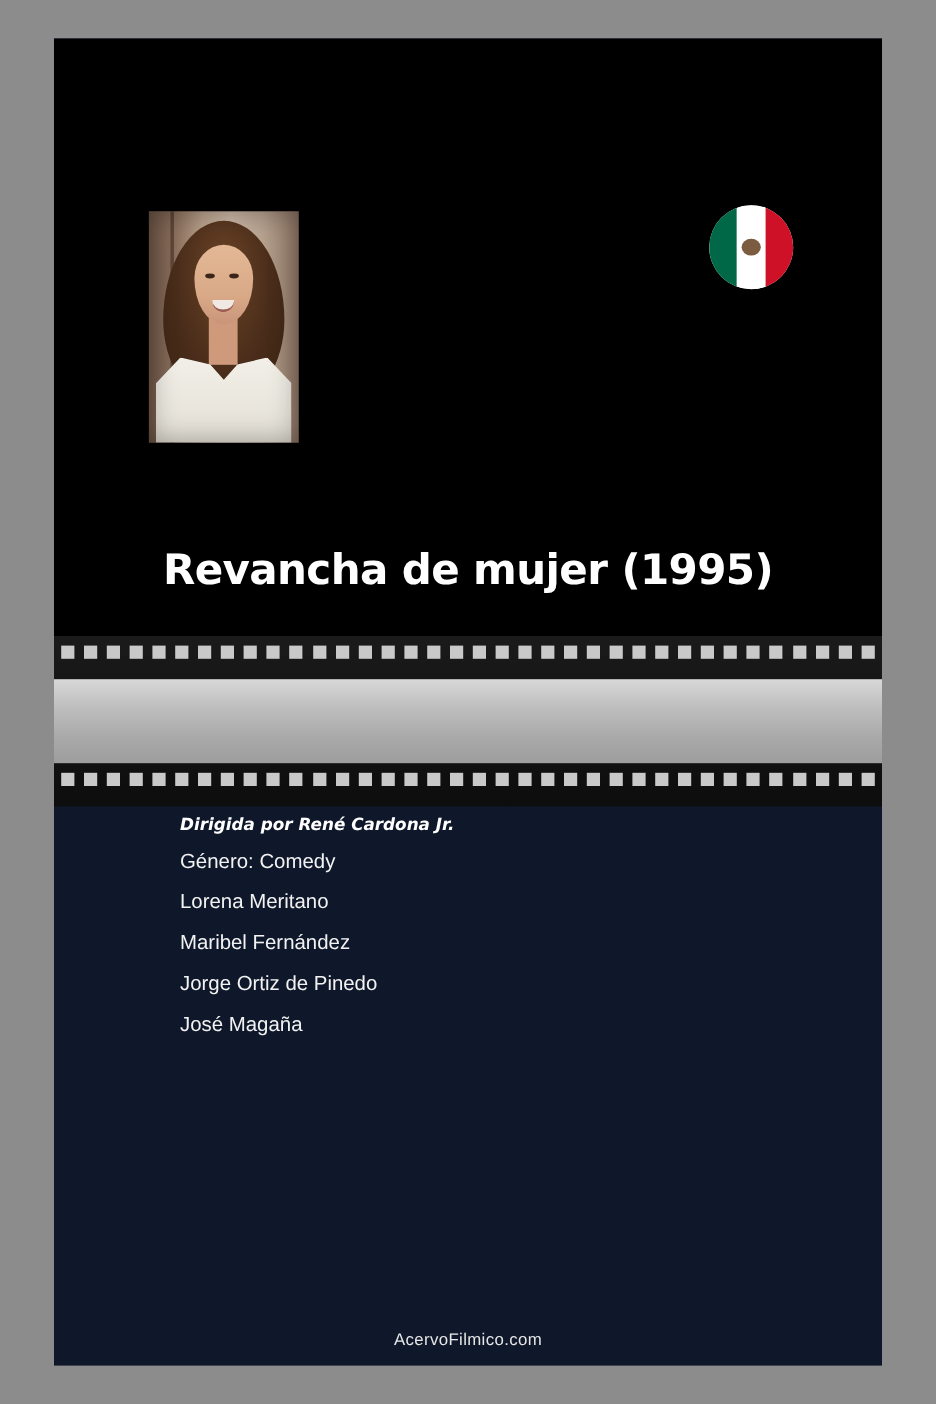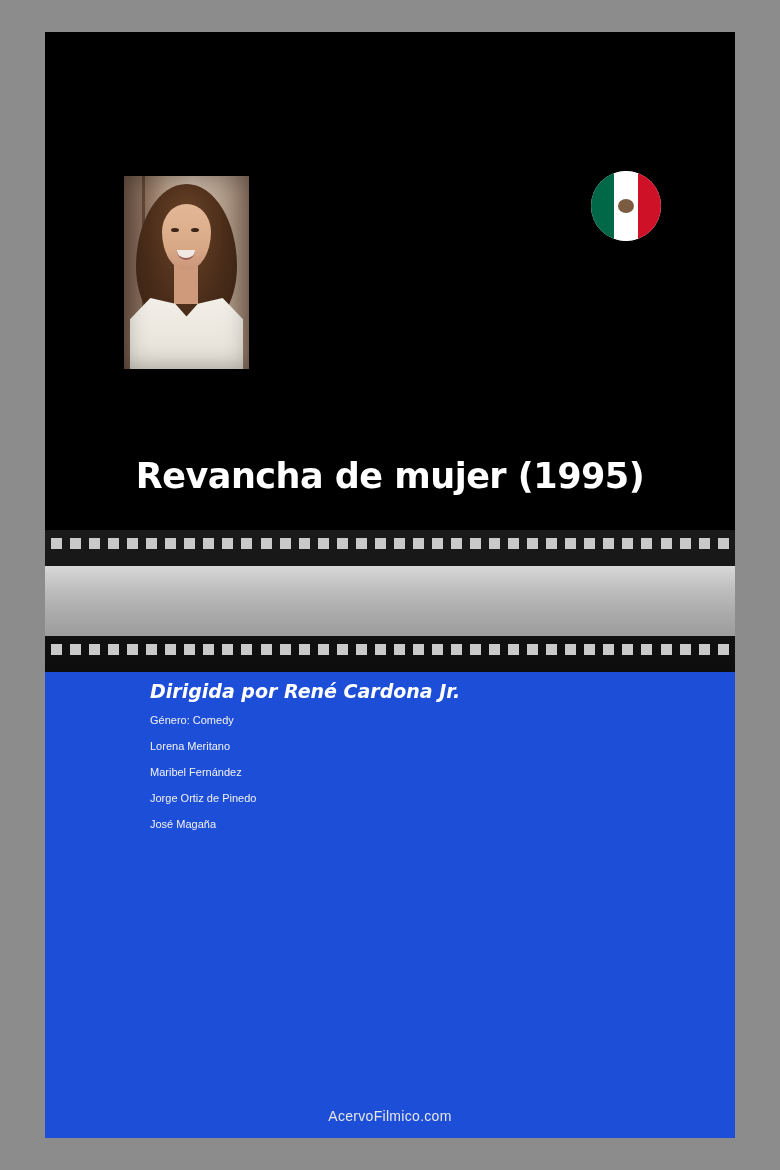--- a/index.html
+++ b/index.html
@@ -13,21 +13,21 @@
     font-family: "Liberation Sans", sans-serif;
     overflow: hidden;
   }
 
   .poster-frame {
     position: absolute;
     left: 45px;
     top: 32px;
     width: 690px;
     height: 1106px;
-    background: #1d4ed8;
+    background: #0f172a;
     overflow: hidden;
   }
 
   
   .top-area {
     position: absolute;
     left: 0;
     top: 0;
     width: 100%;
     height: 498px;
@@ -198,25 +198,25 @@
     position: absolute;
     left: 105px;
     top: 648px;
     width: 520px;
     color: #ffffff;
   }
   .credit-director {
     font-family: "DejaVu Sans", sans-serif;
     font-weight: bold;
     font-style: italic;
-    font-size: 19px;
+    font-size: 14px;
     margin-bottom: 12px;
   }
   .credit-line {
-    font-size: 11px;
+    font-size: 17px;
     margin-bottom: 14px;
     color: #f2f2f2;
   }
 
   
   .watermark {
     position: absolute;
     left: 0;
     bottom: 14px;
     width: 100%;

